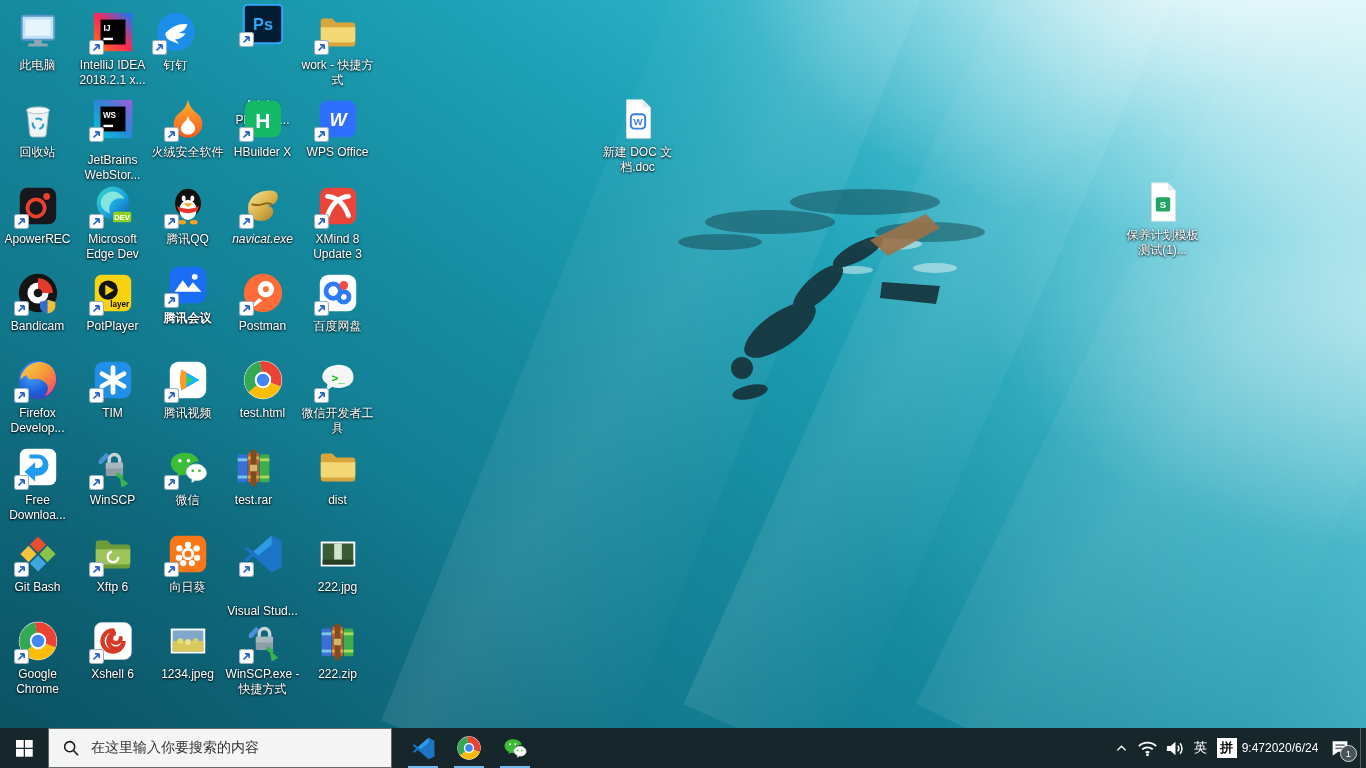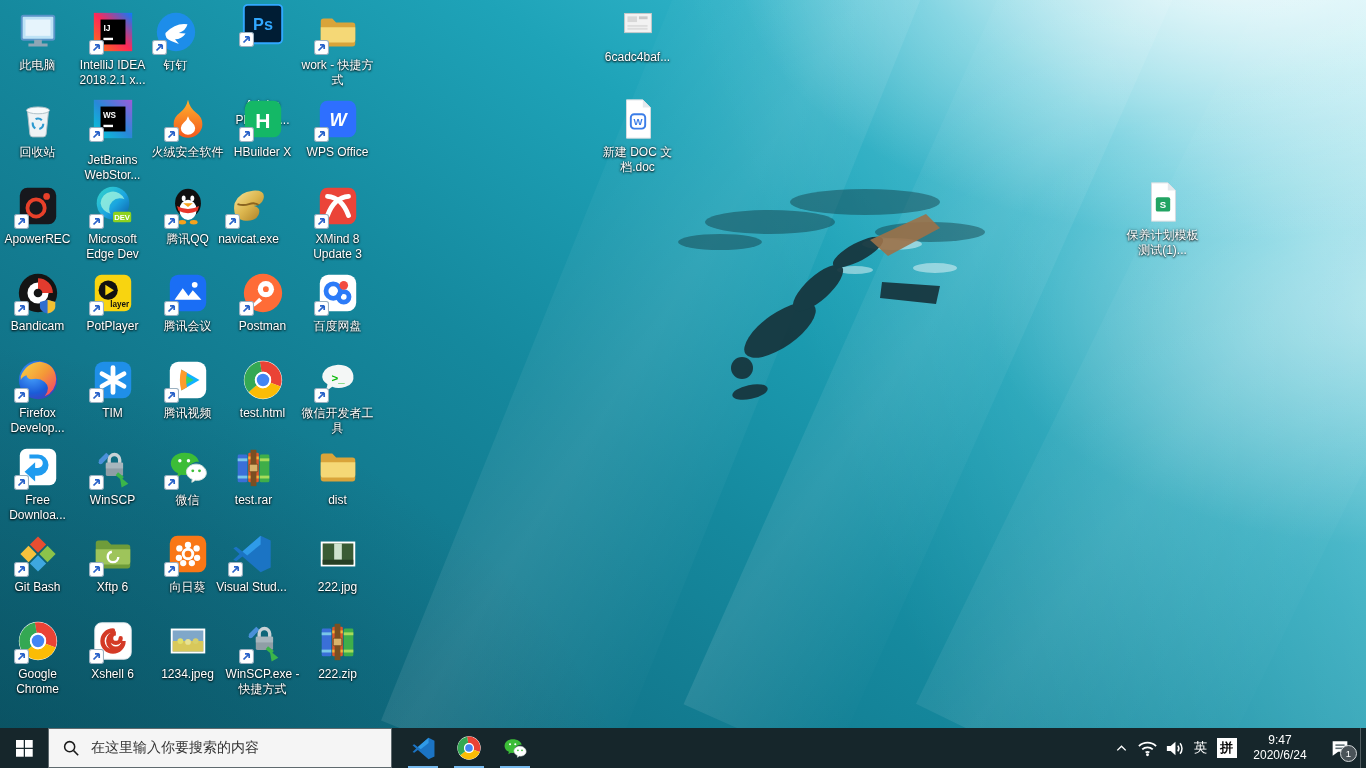--- a/index.html
+++ b/index.html
@@ -35,21 +35,21 @@
   .apps{display:flex;margin-left:8px;}
   .app{position:relative;width:46px;display:flex;align-items:center;justify-content:center;}
   .app .ind{position:absolute;bottom:0;left:50%;transform:translateX(-50%);width:30px;height:2.5px;background:#76b9ed;}
   .spacer{flex:1;}
   .tray{display:flex;align-items:center;}
   .tray .titem{height:40px;display:flex;align-items:center;justify-content:center;color:#fff;}
   .t-chev{width:26px;}.t-wifi{width:27px;}.t-vol{width:27px;}
   .t-lang{width:25px;font-size:13.5px;}
   .t-ime{width:27px;}
   .imebox{width:20px;height:20px;background:#fff;color:#0a0a0a;font-size:13px;font-weight:bold;display:flex;align-items:center;justify-content:center;}
-  .t-clock{width:80px;flex-direction:column;line-height:15px;font-size:12px;text-align:right;}
+  .t-clock{width:80px;flex-direction:row;line-height:15px;font-size:12px;text-align:right;}
   .t-notif{width:40px;position:relative;}
   .badge{position:absolute;right:3px;bottom:6px;width:15px;height:15px;border-radius:50%;background:#4a5358;border:1px solid #d4d8da;color:#fff;font-size:9.5px;display:flex;align-items:center;justify-content:center;}
   .t-desk{width:5px;border-left:1px solid rgba(255,255,255,.25);}
 </style>
 </head>
 <body>
 
 <div class="stage">
 
   <div class="wallpaper">
@@ -300,21 +300,21 @@
           </svg>
           <div class="sc">
             <svg viewBox="0 0 14 14">
               <rect x="0.5" y="0.5" width="13" height="13" rx="2" fill="#fff" stroke="#9ab0c0"></rect>
               <path d="M4.2 9.8 L9.5 4.5 M9.5 4.5 H5.6 M9.5 4.5 V8.4" stroke="#2a63c9" stroke-width="1.6" fill="none"></path>
             </svg>
           </div>
         </div>
         <div class="lbl">腾讯QQ</div>
       </div>
-      <div class="dicon" style="left: 211px; top: 182px;">
+      <div class="dicon" style="left: 225px; top: 182px; font-style: italic;">
         <div class="ic">
           <svg viewBox="0 0 48 48" width="46" height="46">
             <defs>
               <linearGradient id="gn13" x1="0" y1="0" x2="1" y2="1">
                 <stop offset="0" stop-color="#f6e49a"></stop>
                 <stop offset=".5" stop-color="#dcb64e"></stop>
                 <stop offset="1" stop-color="#a77a23"></stop>
               </linearGradient>
             </defs>
             <path d="M9 21 q5 -12 19 -13 q14 -1 11 9 q-2 6 -10 7 q8 2 5 9 q-4 8 -16 6 Q6 36 9 21 z" fill="url(#gn13)"></path>
@@ -373,21 +373,21 @@
           </svg>
           <div class="sc">
             <svg viewBox="0 0 14 14">
               <rect x="0.5" y="0.5" width="13" height="13" rx="2" fill="#fff" stroke="#9ab0c0"></rect>
               <path d="M4.2 9.8 L9.5 4.5 M9.5 4.5 H5.6 M9.5 4.5 V8.4" stroke="#2a63c9" stroke-width="1.6" fill="none"></path>
             </svg>
           </div>
         </div>
         <div class="lbl">PotPlayer</div>
       </div>
-      <div class="dicon" style="left: 150px; top: 269px;">
+      <div class="dicon" style="left: 150px; top: 261px; font-weight: bold;">
         <div class="ic">
           <svg viewBox="0 0 48 48" width="46" height="46">
             <rect x="5" y="5" width="38" height="38" rx="9" fill="#1a6ef5"></rect>
             <path d="M10 31 l8.5 -12 6 8 4.5 -6 9 10 z" fill="#fff"></path>
             <circle cx="31" cy="15.5" r="3" fill="#fff"></circle>
           </svg>
           <div class="sc">
             <svg viewBox="0 0 14 14">
               <rect x="0.5" y="0.5" width="13" height="13" rx="2" fill="#fff" stroke="#9ab0c0"></rect>
               <path d="M4.2 9.8 L9.5 4.5 M9.5 4.5 H5.6 M9.5 4.5 V8.4" stroke="#2a63c9" stroke-width="1.6" fill="none"></path>
@@ -650,21 +650,21 @@
           </svg>
           <div class="sc">
             <svg viewBox="0 0 14 14">
               <rect x="0.5" y="0.5" width="13" height="13" rx="2" fill="#fff" stroke="#9ab0c0"></rect>
               <path d="M4.2 9.8 L9.5 4.5 M9.5 4.5 H5.6 M9.5 4.5 V8.4" stroke="#2a63c9" stroke-width="1.6" fill="none"></path>
             </svg>
           </div>
         </div>
         <div class="lbl">向日葵</div>
       </div>
-      <div class="dicon" style="left: 214px; top: 530px;">
+      <div class="dicon" style="left: 225px; top: 530px; gap: 24px;">
         <div class="ic">
           <svg viewBox="0 0 48 48" width="46" height="46">
             <path d="M33 5 L14 21.5 7.5 16.5 4.5 18 11 24 4.5 30 7.5 31.5 14 26.5 33 43 43.5 38 V10 z" fill="#1b74c4"></path>
             <path d="M33 5 L14 21.5 l5 4 L33 14 z" fill="#2f9be8"></path>
           </svg>
           <div class="sc">
             <svg viewBox="0 0 14 14">
               <rect x="0.5" y="0.5" width="13" height="13" rx="2" fill="#fff" stroke="#9ab0c0"></rect>
               <path d="M4.2 9.8 L9.5 4.5 M9.5 4.5 H5.6 M9.5 4.5 V8.4" stroke="#2a63c9" stroke-width="1.6" fill="none"></path>
             </svg>
@@ -760,32 +760,20 @@
             <rect x="18" y="13" width="11" height="3" fill="#f2b43c"></rect>
             <rect x="18" y="33" width="11" height="3" fill="#f2b43c"></rect>
             <rect x="30" y="11" width="10" height="29" rx="1.5" fill="#3fae49"></rect>
             <rect x="30" y="15" width="10" height="3" fill="#a8dc5a"></rect>
             <rect x="30" y="33" width="10" height="3" fill="#a8dc5a"></rect>
             <rect x="20.5" y="6" width="6" height="38" fill="#7a4f22"></rect>
             <rect x="19" y="21" width="9" height="8" rx="1" fill="#d9b36b" stroke="#7a4f22"></rect>
           </svg>
         </div>
         <div class="lbl">222.zip</div>
-      </div>
-      <div class="dicon" style="left: 600px; top: 0px;">
-        <div class="ic">
-          <svg viewBox="0 0 48 48" width="46" height="46">
-            <rect x="10" y="13" width="28" height="20" fill="#f2f2f2" stroke="#c8c8c8"></rect>
-            <rect x="13" y="16" width="10" height="6" fill="#d8d8d8"></rect>
-            <rect x="25" y="16" width="9" height="3" fill="#c8c8c8"></rect>
-            <rect x="13" y="25" width="21" height="2" fill="#dddddd"></rect>
-            <rect x="13" y="28" width="21" height="2" fill="#dddddd"></rect>
-          </svg>
-        </div>
-        <div class="lbl">6cadc4baf...</div>
       </div>
       <div class="dicon" style="left: 600px; top: 95px;">
         <div class="ic">
           <svg viewBox="0 0 48 48" width="46" height="46">
             <path d="M12 4 h17 l8 8 v32 H12 z" fill="#fff" stroke="#d5dbe0"></path>
             <path d="M29 4 l8 8 h-8 z" fill="#e4e9ed"></path>
             <rect x="16.5" y="19" width="15" height="15" rx="3.5" fill="#fff" stroke="#3b7de8" stroke-width="2"></rect>
             <text x="24" y="30.5" font-size="10" font-weight="bold" fill="#3b7de8" text-anchor="middle">W</text>
           </svg>
         </div>

